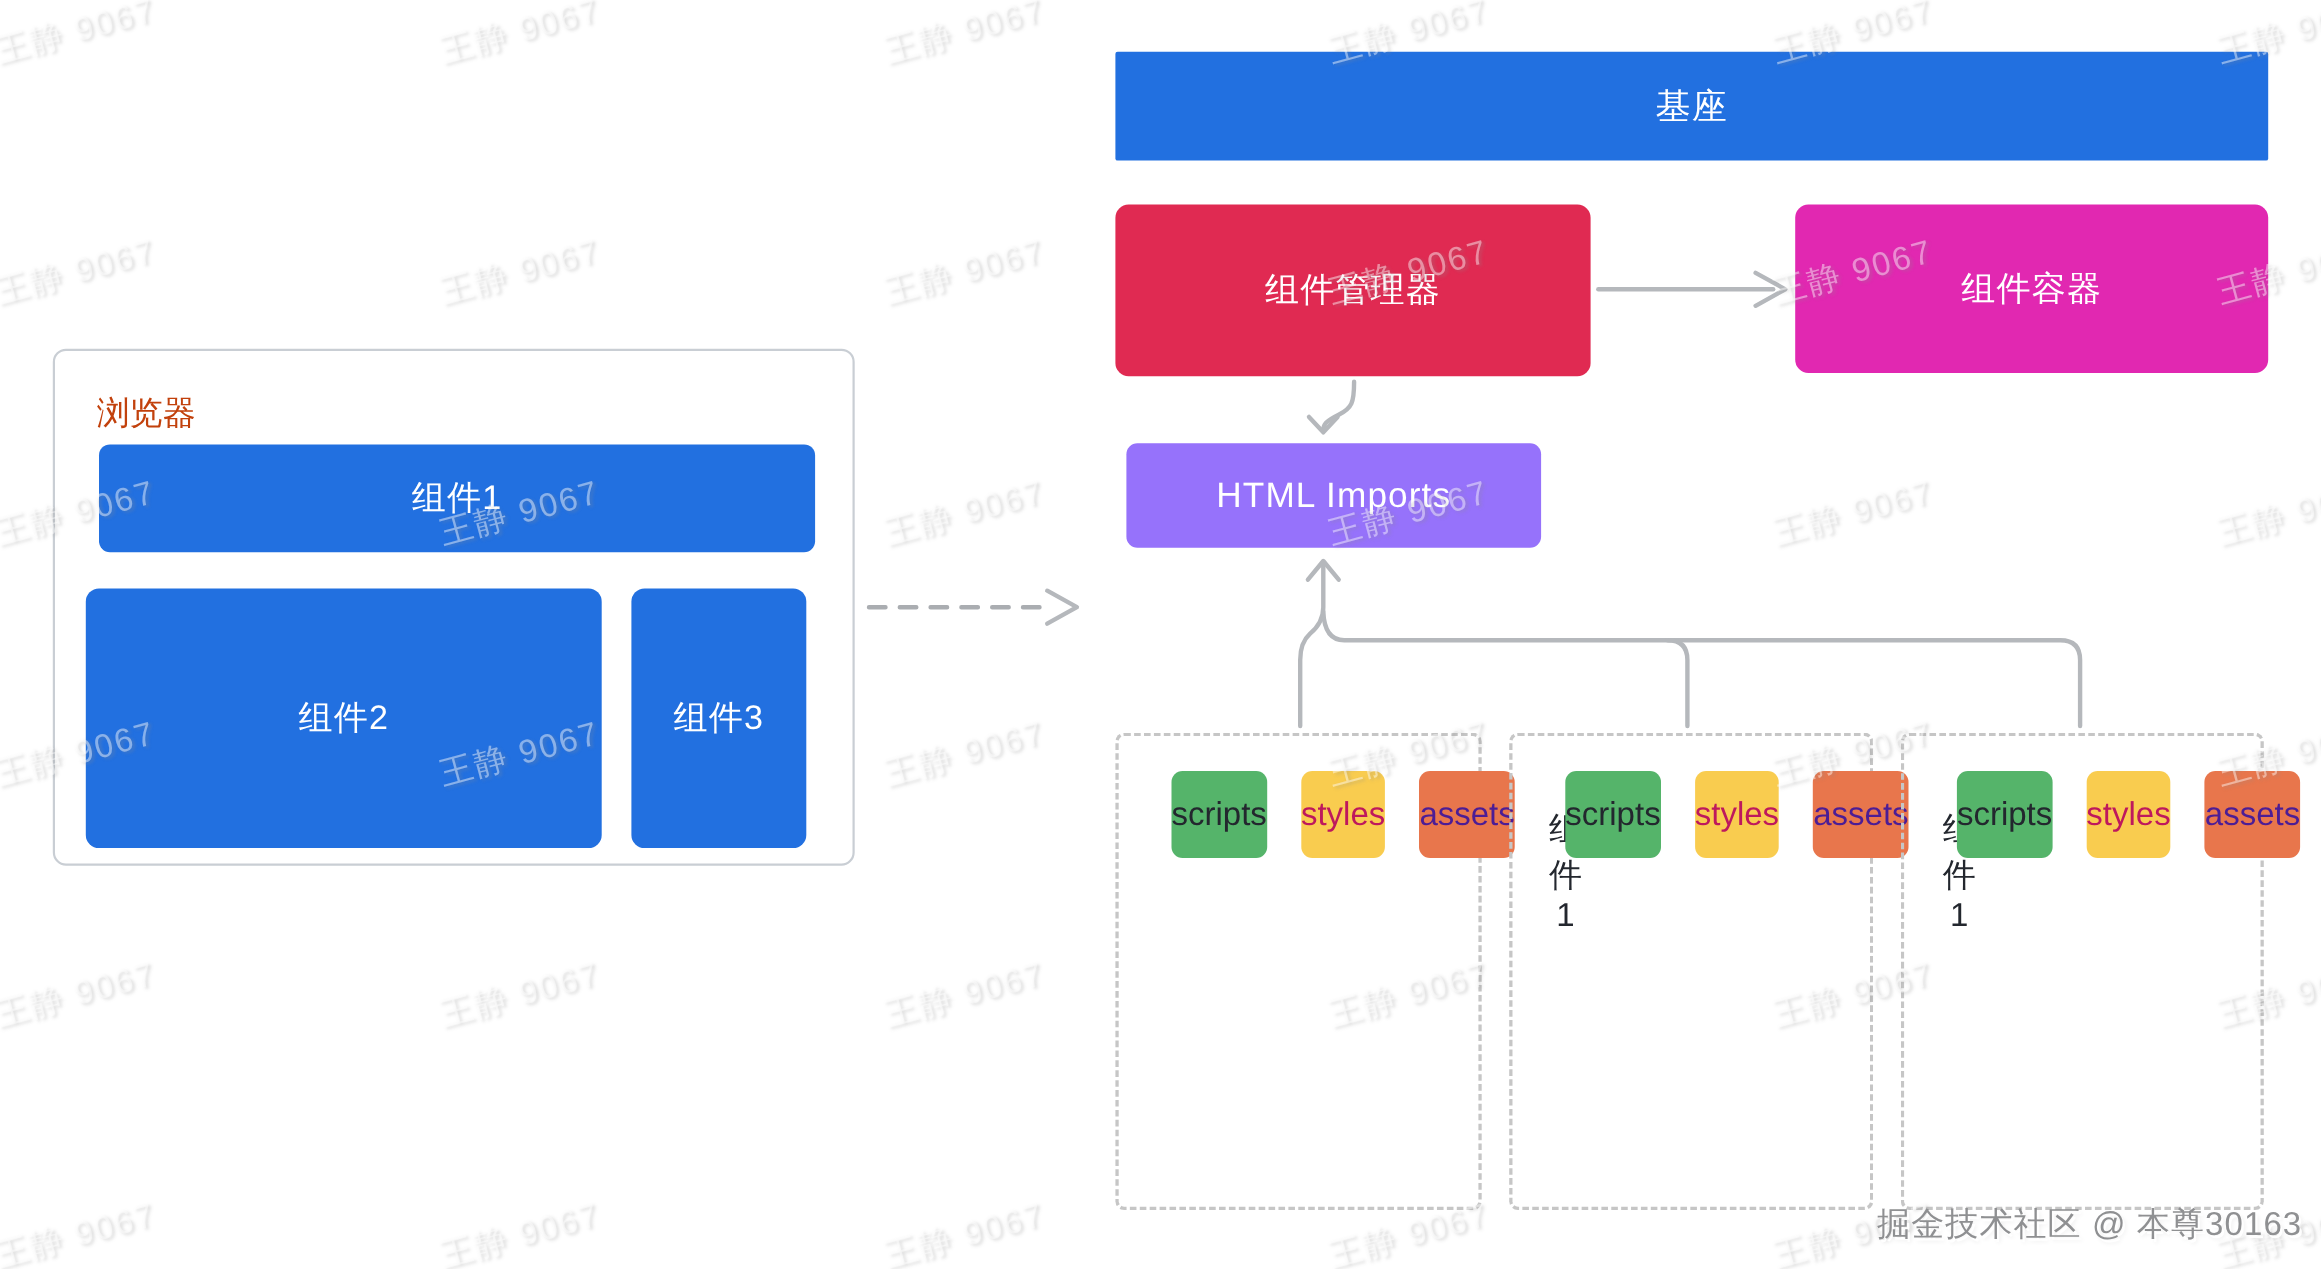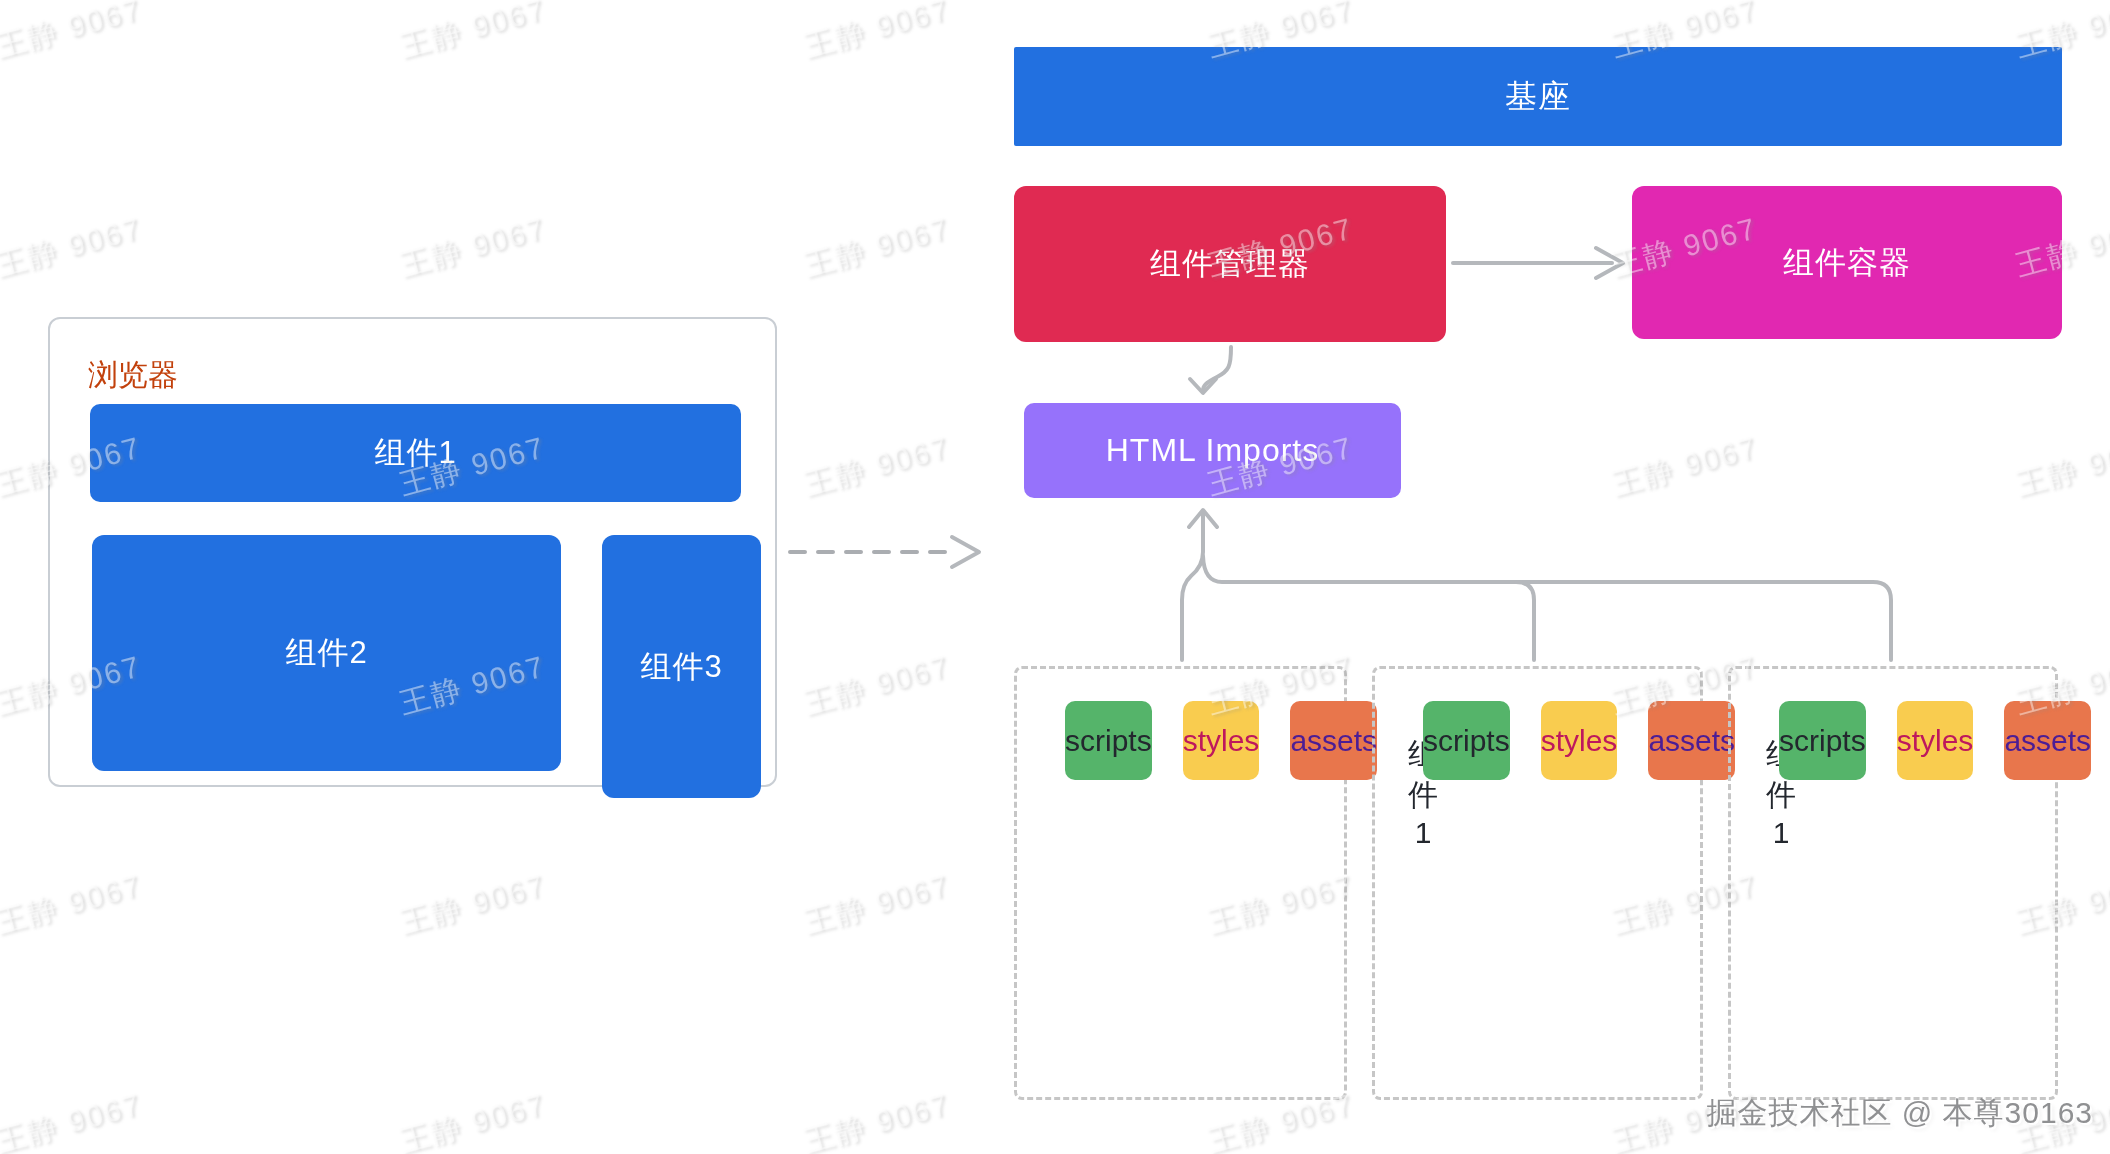--- a/index.html
+++ b/index.html
@@ -39,22 +39,22 @@
     border: 2px solid #c9ced4;
     border-radius: 12px;
   }
   #browser-title {
     position: absolute;
     left: 38px; top: 36px;
     font-size: 30px;
     color: #c2410c;
   }
   #browser-comp1 { left: 40px;  top: 85px;  width: 651px; height: 98px;  border-radius: 10px; }
-  #browser-comp2 { left: 42px;  top: 216px; width: 469px; height: 236px; border-radius: 12px; }
-  #browser-comp3 { left: 552px; top: 216px; width: 159px; height: 263px; border-radius: 12px; }
+  #browser-comp2 { left: 28px;  top: 216px; width: 469px; height: 236px; border-radius: 12px; }
+  #browser-comp3 { left: 524px; top: 216px; width: 159px; height: 236px; border-radius: 12px; }
   #browser-panel .node { position: absolute; }
 
   
   .package {
     position: absolute;
     top: 666px;
     height: 434px;
     border: 3px dashed #c6c6c6;
     border-radius: 8px;
     background: transparent;

